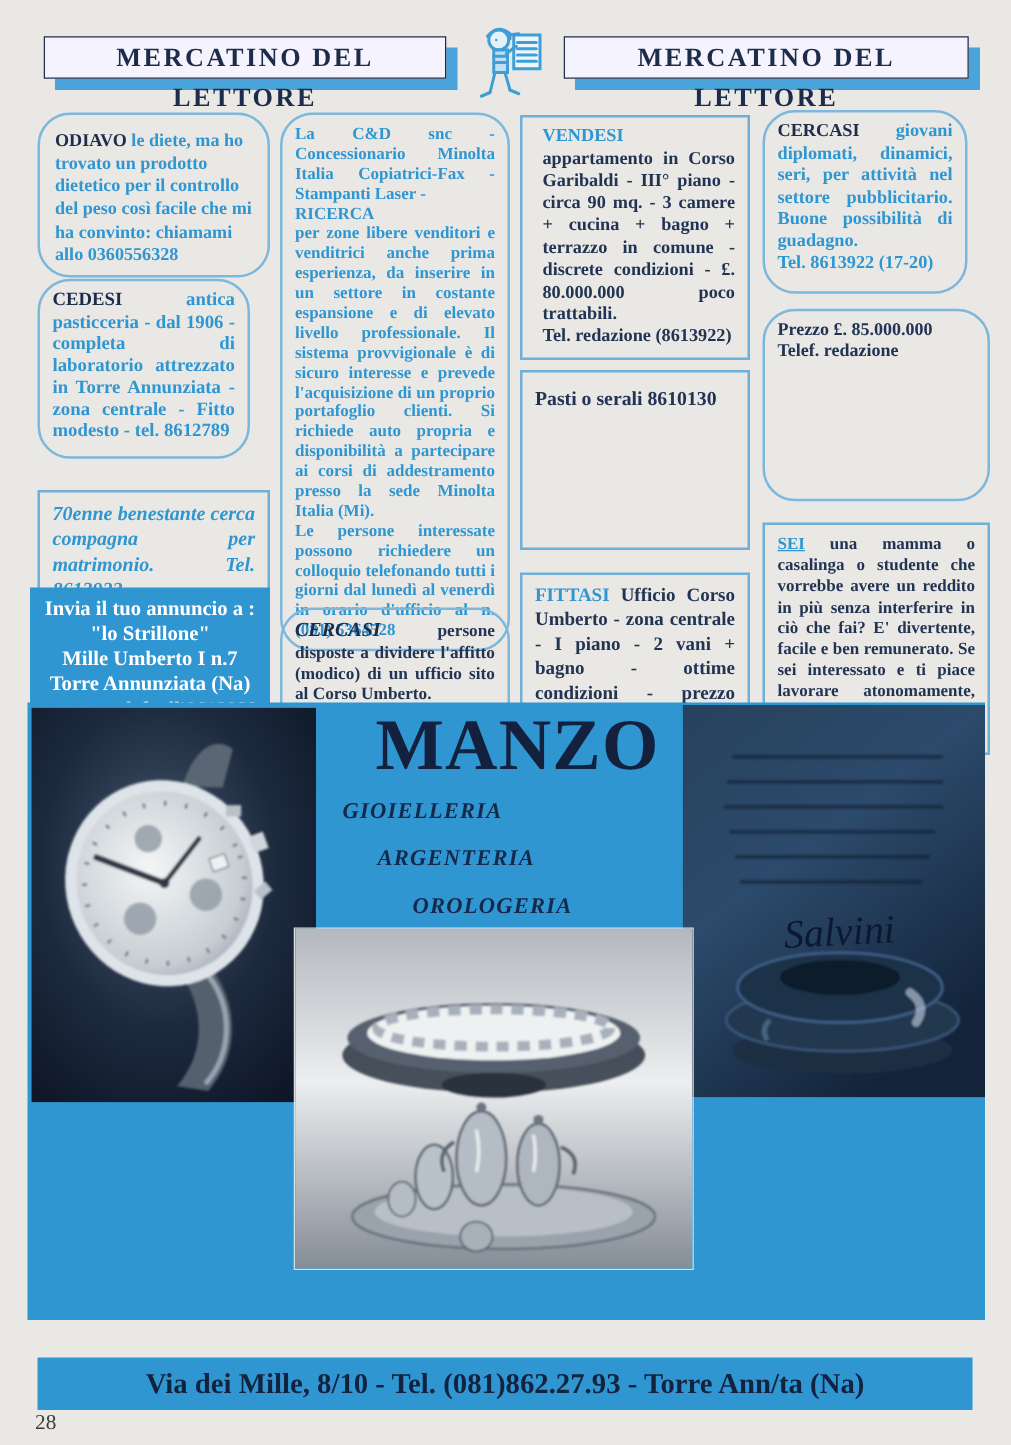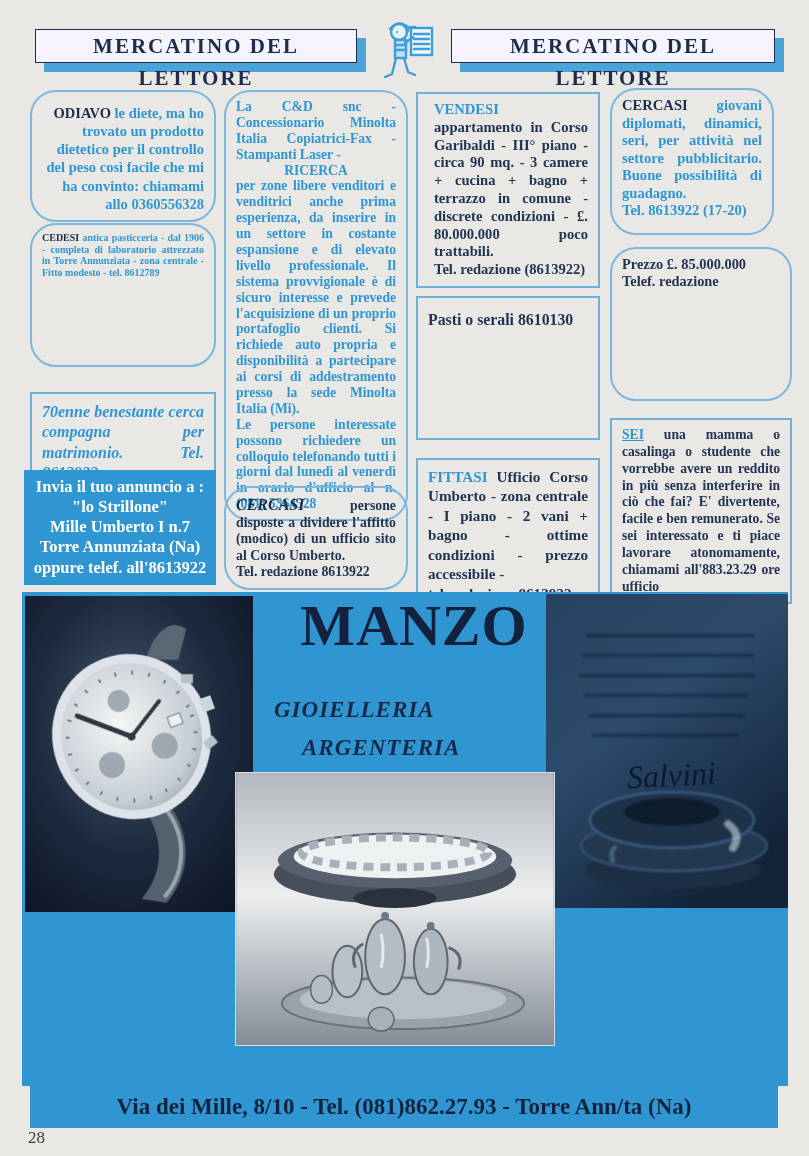--- a/index.html
+++ b/index.html
@@ -30,45 +30,45 @@
     position:absolute;padding:7px 10px;font-weight:bold;text-align:justify;
     color:#223454;overflow:visible;
   }
   .ad p{margin:0;}
   .rounded{border:2px solid #7cb7de;border-radius:26px;}
   .square{border:2px solid #6fb0d9;}
   .lead-dark{color:var(--navy);}
   .lead-light{color:var(--light);}
   .txt-light{color:var(--light);}
   .txt-dark{color:#223454;}
-  .center{text-align:center;}
-  
-  .ad-odiavo{left:30px;top:90px;width:186px;min-height:122px;font-size:14.5px;line-height:1.25;text-align:right;padding-top:12px;padding-left:12px;}
-  .ad-cedesi{left:30px;top:223px;width:186px;min-height:144px;font-size:10px;line-height:1.17;}
+  .center{text-align:left;}
+  
+  .ad-odiavo{left:30px;top:90px;width:186px;min-height:122px;font-size:14.5px;line-height:1.25;text-align:left;padding-top:12px;padding-left:12px;}
+  .ad-cedesi{left:30px;top:223px;width:170px;min-height:144px;font-size:15px;line-height:1.17;}
   .ad-matrimonio{left:30px;top:392px;width:186px;min-height:72px;font-size:16px;line-height:1.28;font-style:italic;color:var(--light);padding-top:8px;}
   .ad-invia{left:24px;top:470px;width:192px;min-height:100px;background:var(--accent);color:#fff;text-align:center;padding:7px 2px;}
   .ad-invia div{font-size:16.5px;line-height:1.22;font-weight:bold;}
   
   .ad-cd{left:224px;top:90px;width:184px;min-height:388px;font-size:13.6px;line-height:1.17;color:var(--light);}
   .ad-cercasi-persone{left:224px;top:486px;width:184px;min-height:96px;font-size:13.8px;line-height:1.2;}
   .ad-cercasi-persone .lead-dark{font-style:italic;font-size:16px;}
   
   .ad-vendesi-garibaldi{left:416px;top:92px;width:184px;min-height:180px;font-size:14.6px;line-height:1.22;padding-left:16px;}
   .ad-fittasi-trecase{left:416px;top:296px;width:184px;min-height:144px;font-size:15.8px;line-height:1.3;padding-top:12px;}
   .ad-fittasi-umberto{left:416px;top:458px;width:184px;min-height:126px;font-size:15.2px;line-height:1.28;}
   
   .ad-cercasi-giovani{left:610px;top:88px;width:164px;min-height:147px;font-size:14.6px;line-height:1.2;}
   .ad-vendesi-terra{left:610px;top:247px;width:182px;min-height:154px;font-size:14.4px;line-height:1.2;}
   .ad-sei{left:610px;top:418px;width:182px;min-height:166px;font-size:13.6px;line-height:1.24;}
   .ad-sei .lead-light{text-decoration:underline;}
   
-  .manzo{position:absolute;left:22px;top:592px;width:766px;height:494px;background:var(--accent);}
+  .manzo{position:absolute;left:22px;top:562px;width:766px;height:494px;background:var(--accent);}
   .manzo-title{position:absolute;left:236px;top:0px;width:312px;text-align:center;
     font-size:58px;font-weight:bold;color:#14213e;letter-spacing:1px;}
-  .manzo-sub{position:absolute;font-size:23px;font-weight:bold;font-style:italic;color:#17294a;letter-spacing:1px;margin-top:29px;}
+  .manzo-sub{position:absolute;font-size:18px;font-weight:bold;font-style:italic;color:#17294a;letter-spacing:1px;}
   .sub1{left:252px;top:76px;}
   .sub2{left:280px;top:114px;}
   .sub3{left:308px;top:152px;}
   .photo{position:absolute;overflow:hidden;}
   .photo svg{display:block;width:100%;height:100%;}
   .photo-watch{left:3px;top:4px;width:228px;height:316px;}
   .photo-dish{left:213px;top:180px;width:320px;height:274px;border:1px solid #d8dee2;}
   .photo-bracelet{left:524px;top:2px;width:242px;height:314px;}
   
   .address-bar{position:absolute;left:30px;top:1086px;width:748px;height:42px;background:var(--accent);

